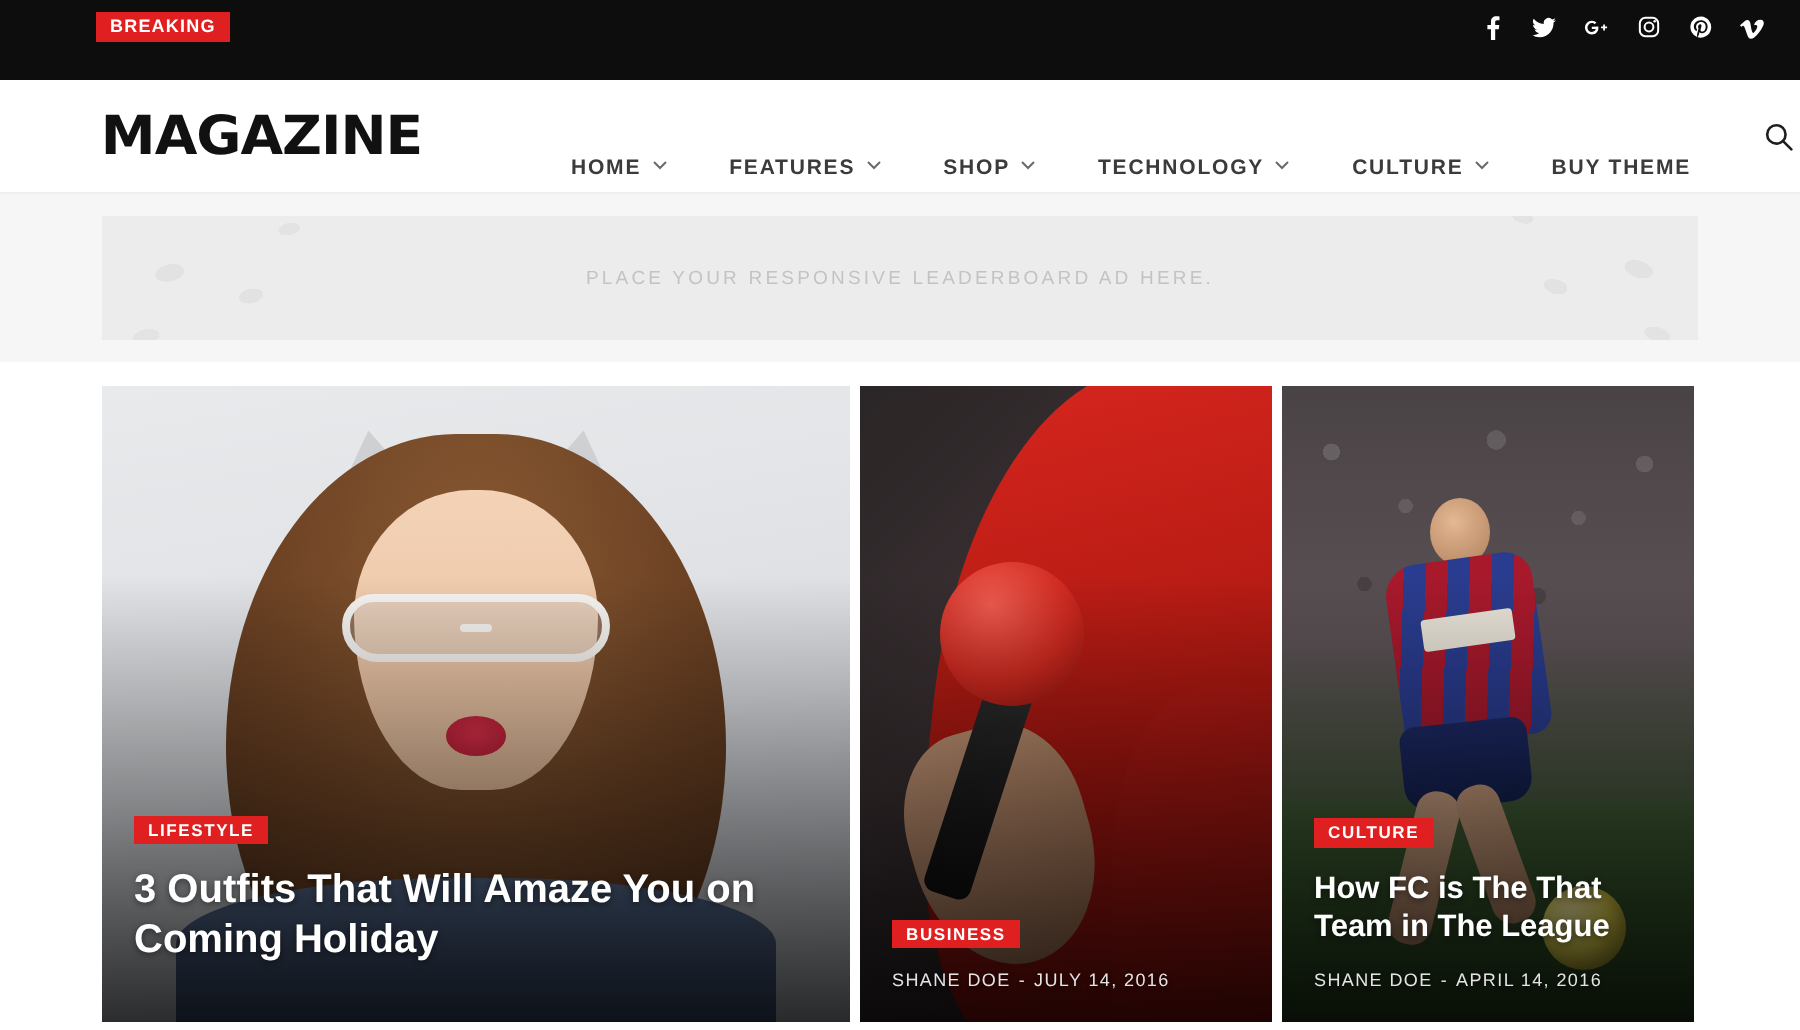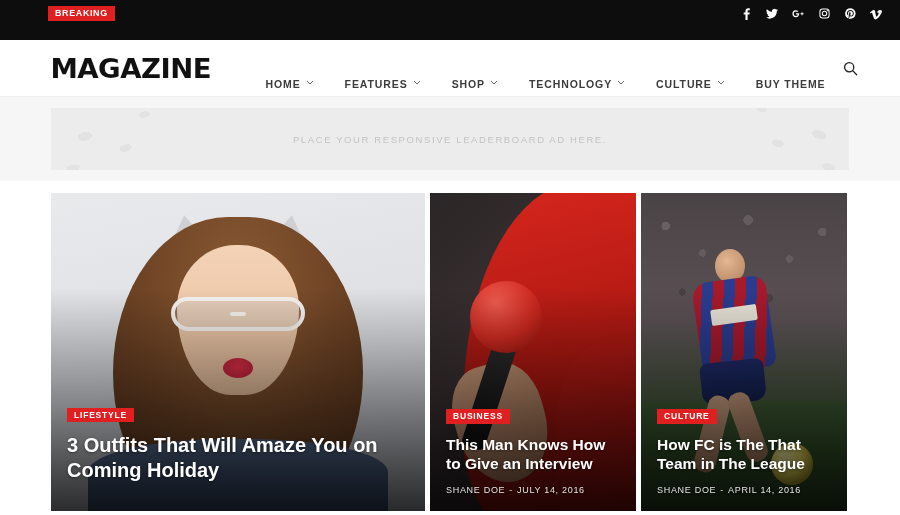--- a/index.html
+++ b/index.html
@@ -52,20 +52,21 @@
   }
   .social-ico svg { display: block; }
 
   
   .site-header {
     height: 56px;
     background: #ffffff;
     display: flex;
     align-items: center;
     padding: 0 40px 0 52px;
+    gap: 20px;
   }
   .logo {
     font-size: 27px;
     font-weight: 900;
     letter-spacing: -0.5px;
     color: #111111;
     font-family: "DejaVu Sans", sans-serif;
     line-height: 1;
     transform: scaleX(1.02);
   }
@@ -465,21 +466,20 @@
         <div class="p2-jacket"></div>
         <div class="p2-jacket2"></div>
         <div class="p2-hand"></div>
         <div class="p2-mic-body"></div>
         <div class="p2-mic-head"></div>
       </div>
     </div>
     <div class="card-scrim"></div>
     <div class="card-body">
       <span class="cat-badge">BUSINESS</span>
-      <h2 class="card-title">This Man Knows How to Give an Interview</h2>
       <div class="card-meta">
         <span>SHANE DOE</span><span class="sep">-</span><span>JULY 14, 2016</span>
       </div>
     </div>
   </article>
 
   <article class="card card-sm">
     <div class="card-media">
       <div class="photo3">
         <div class="p3-crowd"></div>

